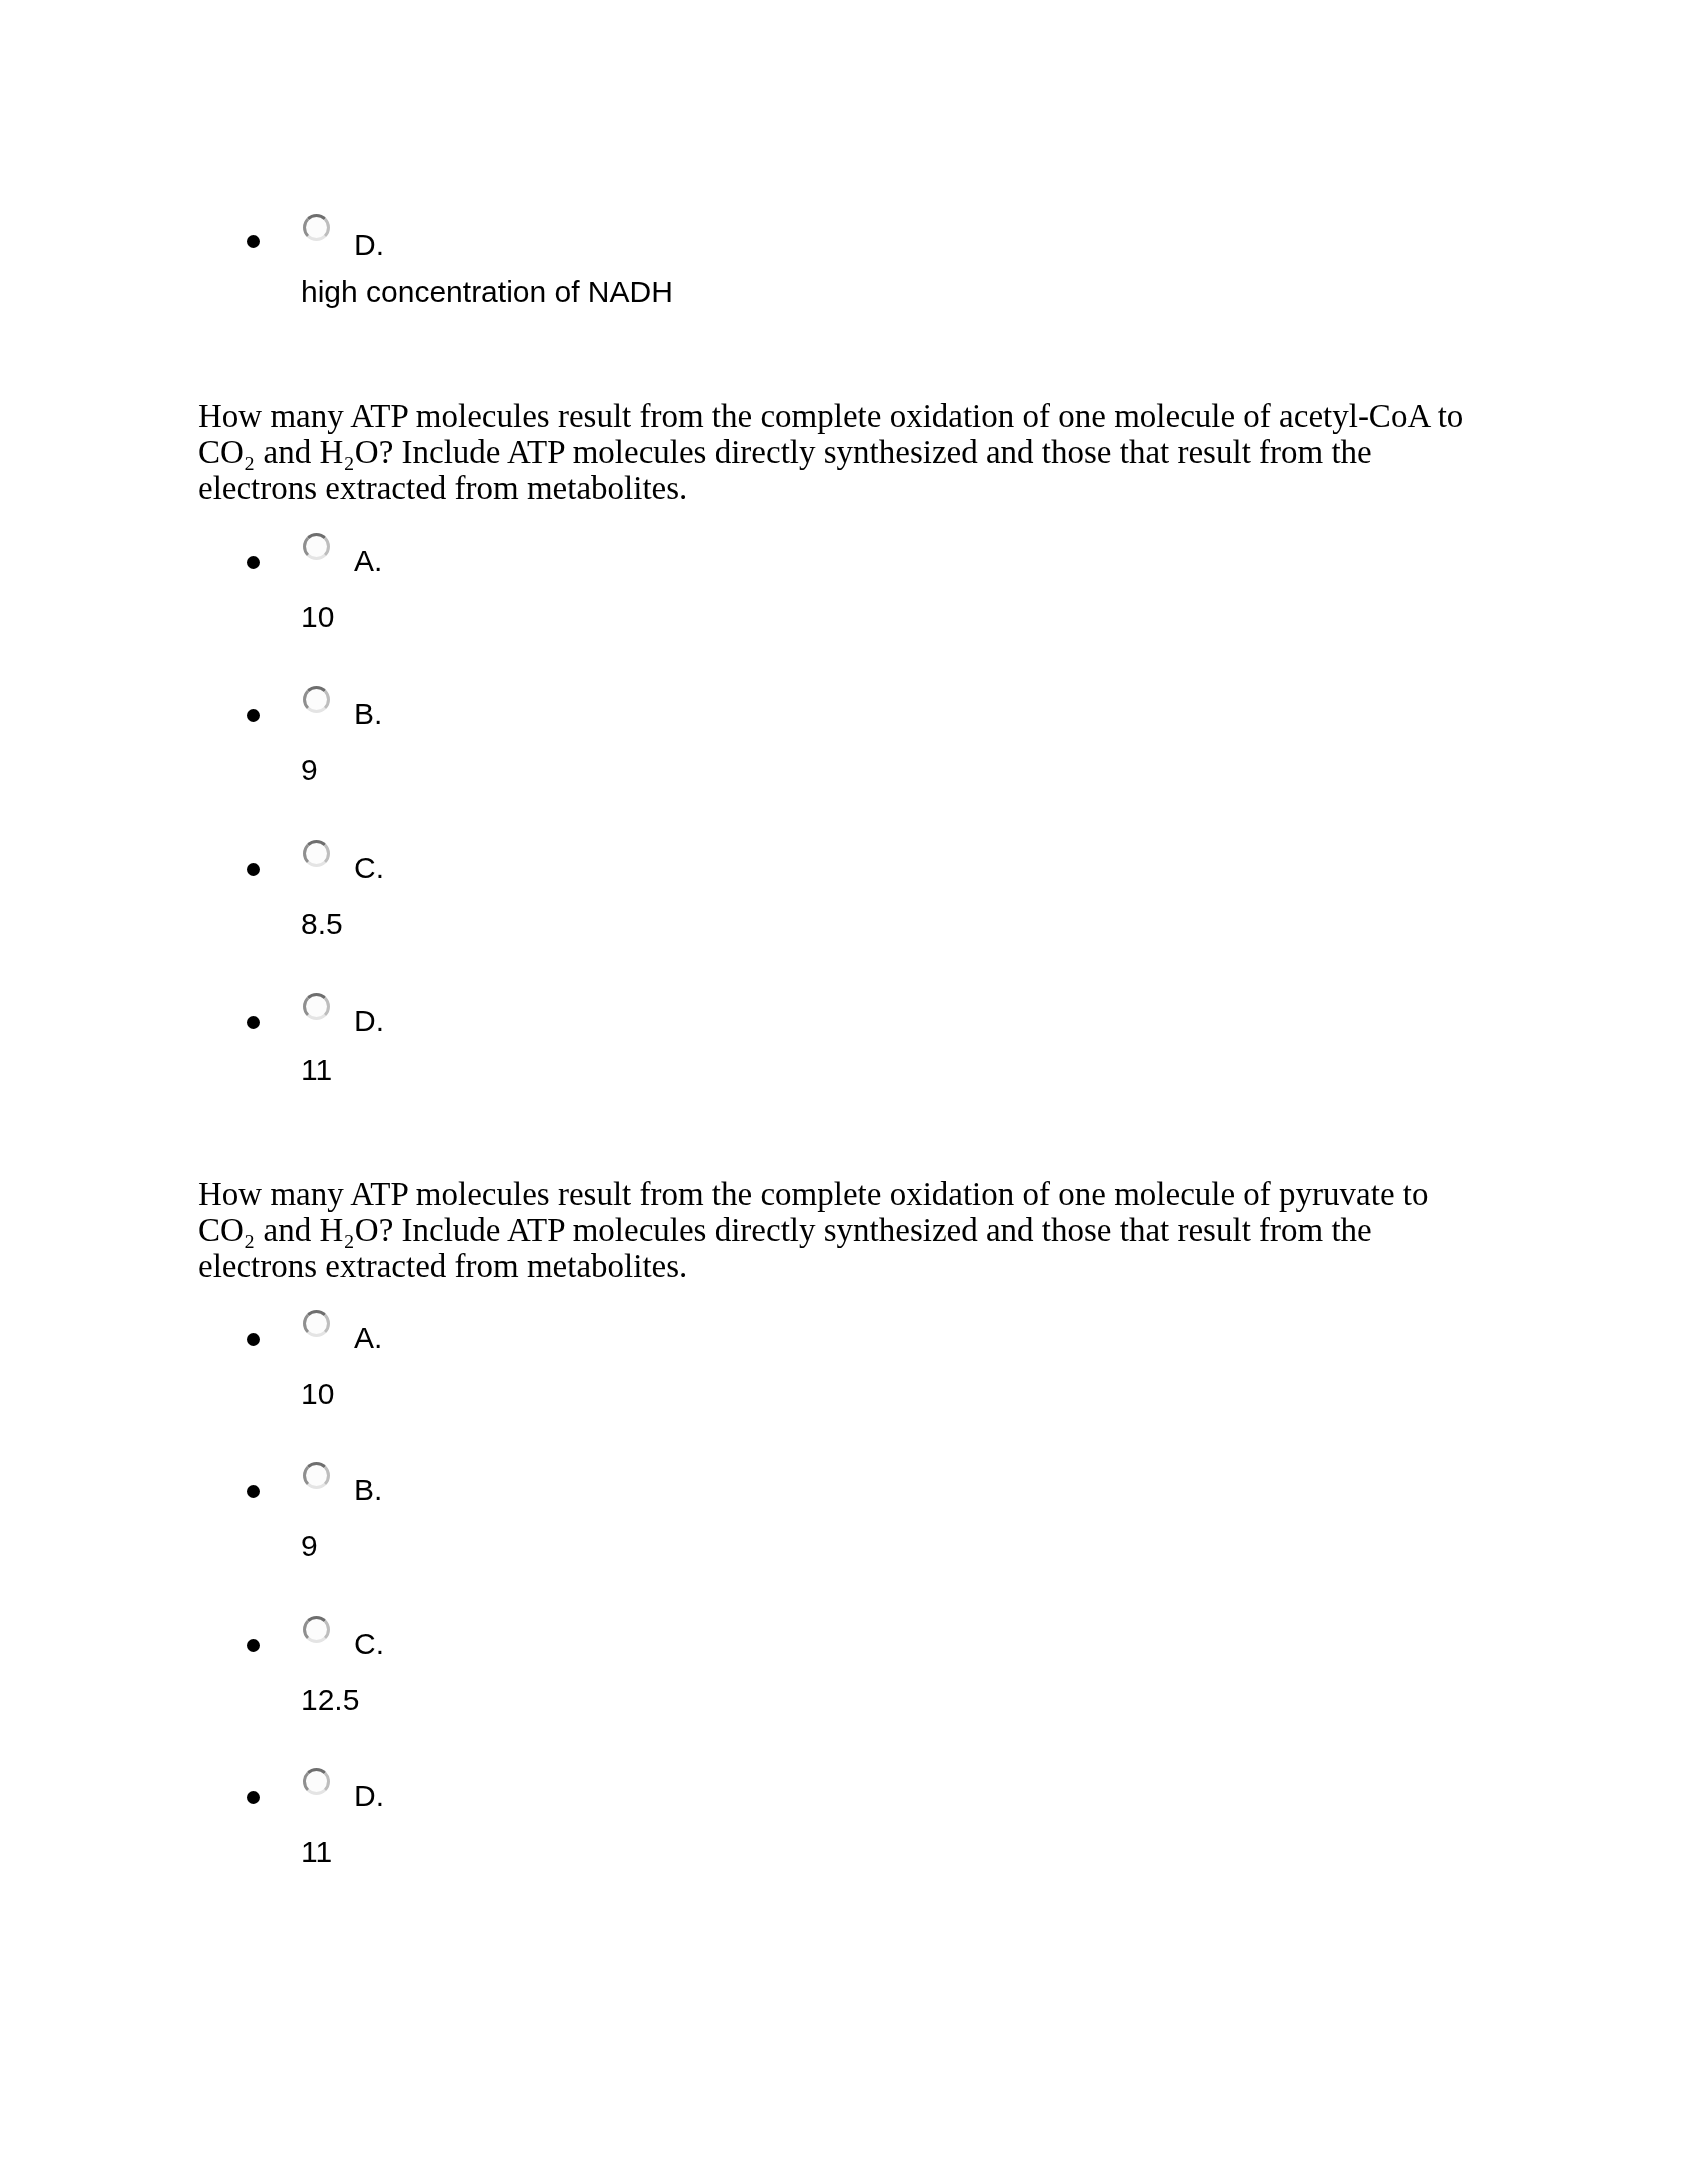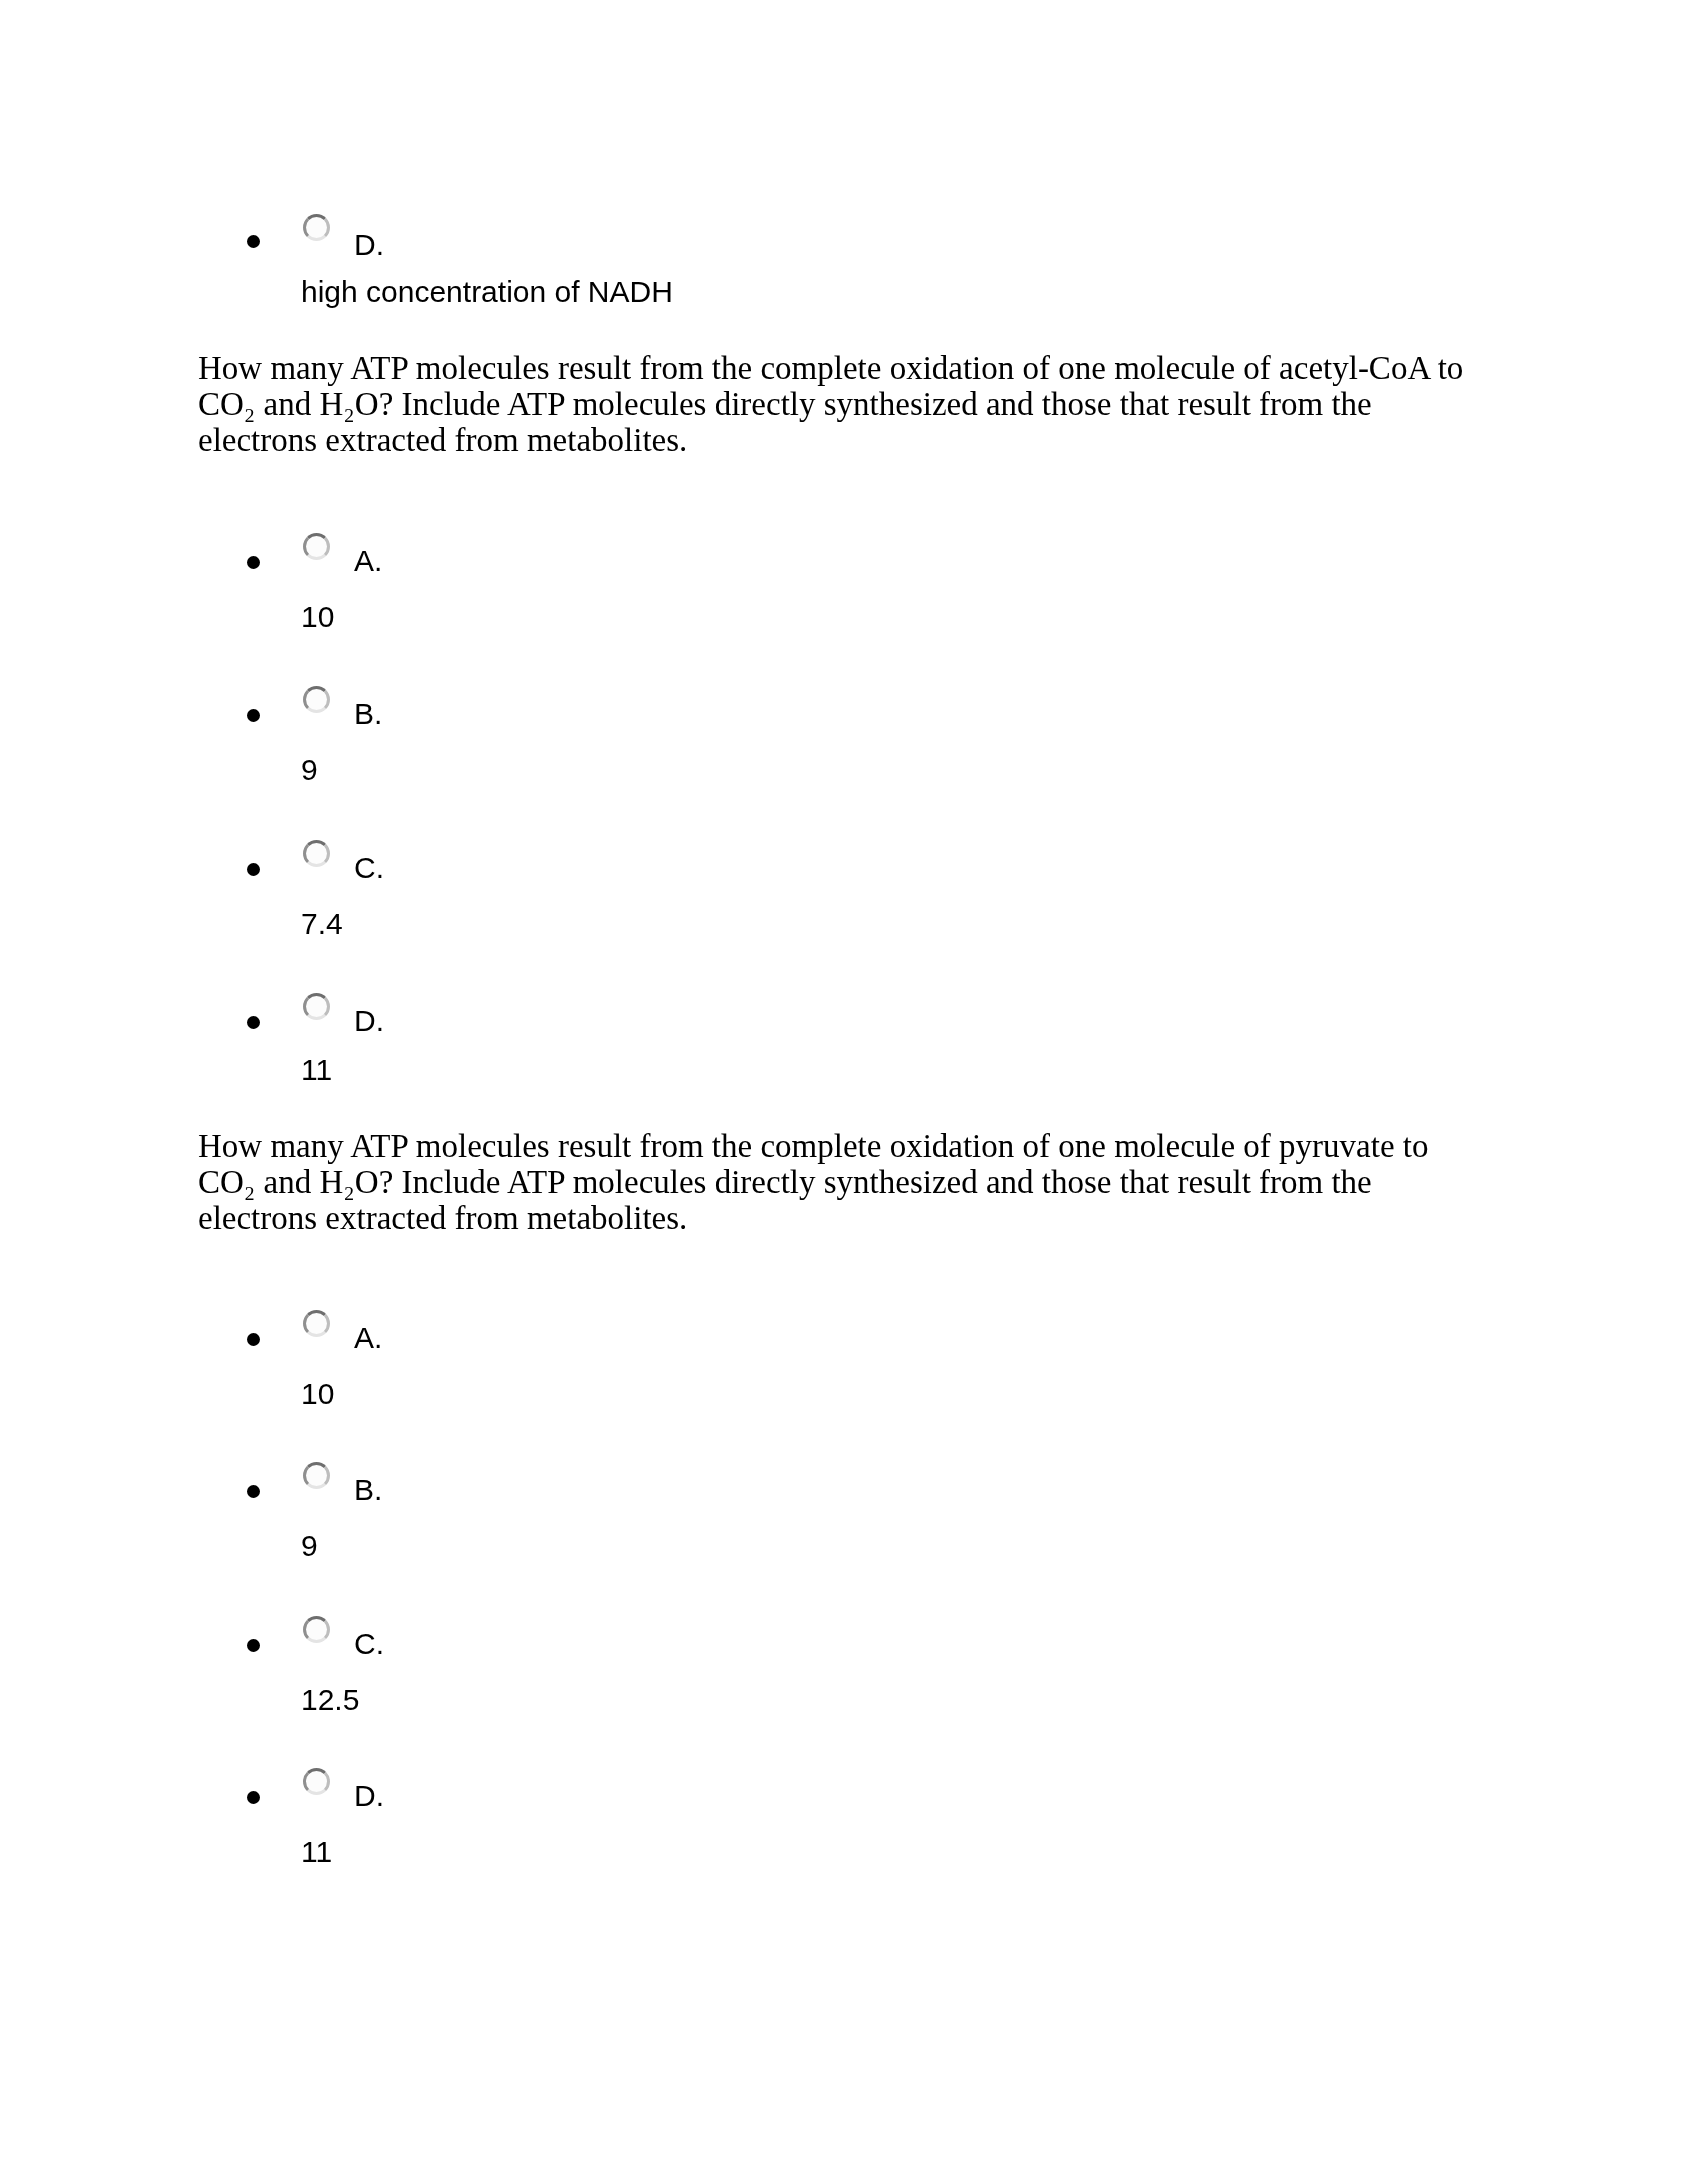--- a/index.html
+++ b/index.html
@@ -18,20 +18,21 @@
 
   
   .question {
     position: absolute;
     left: 198px;
     font-family: "Liberation Serif", "DejaVu Serif", serif;
     font-size: 33px;
     line-height: 36px;
     color: #000000;
     white-space: nowrap;
+    margin-top: 48px;
   }
 
   
   .opt-row {
     position: absolute;
     left: 0;
     width: 1683px;
     height: 0;
   }
   .opt-bullet {
@@ -108,21 +109,21 @@
     <span class="opt-bullet"></span>
     <span class="opt-radio" role="radio" aria-checked="false"></span>
     <span class="opt-letter">B.</span>
     <span class="opt-value">9</span>
   </div>
 
   <div class="opt-row" style="top:840px">
     <span class="opt-bullet"></span>
     <span class="opt-radio" role="radio" aria-checked="false"></span>
     <span class="opt-letter">C.</span>
-    <span class="opt-value">7.4</span>
+    <span class="opt-value">8.5</span>
   </div>
 
   <div class="opt-row" style="top:993px">
     <span class="opt-bullet"></span>
     <span class="opt-radio" role="radio" aria-checked="false"></span>
     <span class="opt-letter">D.</span>
     <span class="opt-value" style="top:59px">11</span>
   </div>
 
   <div class="question" style="top:1128px">

